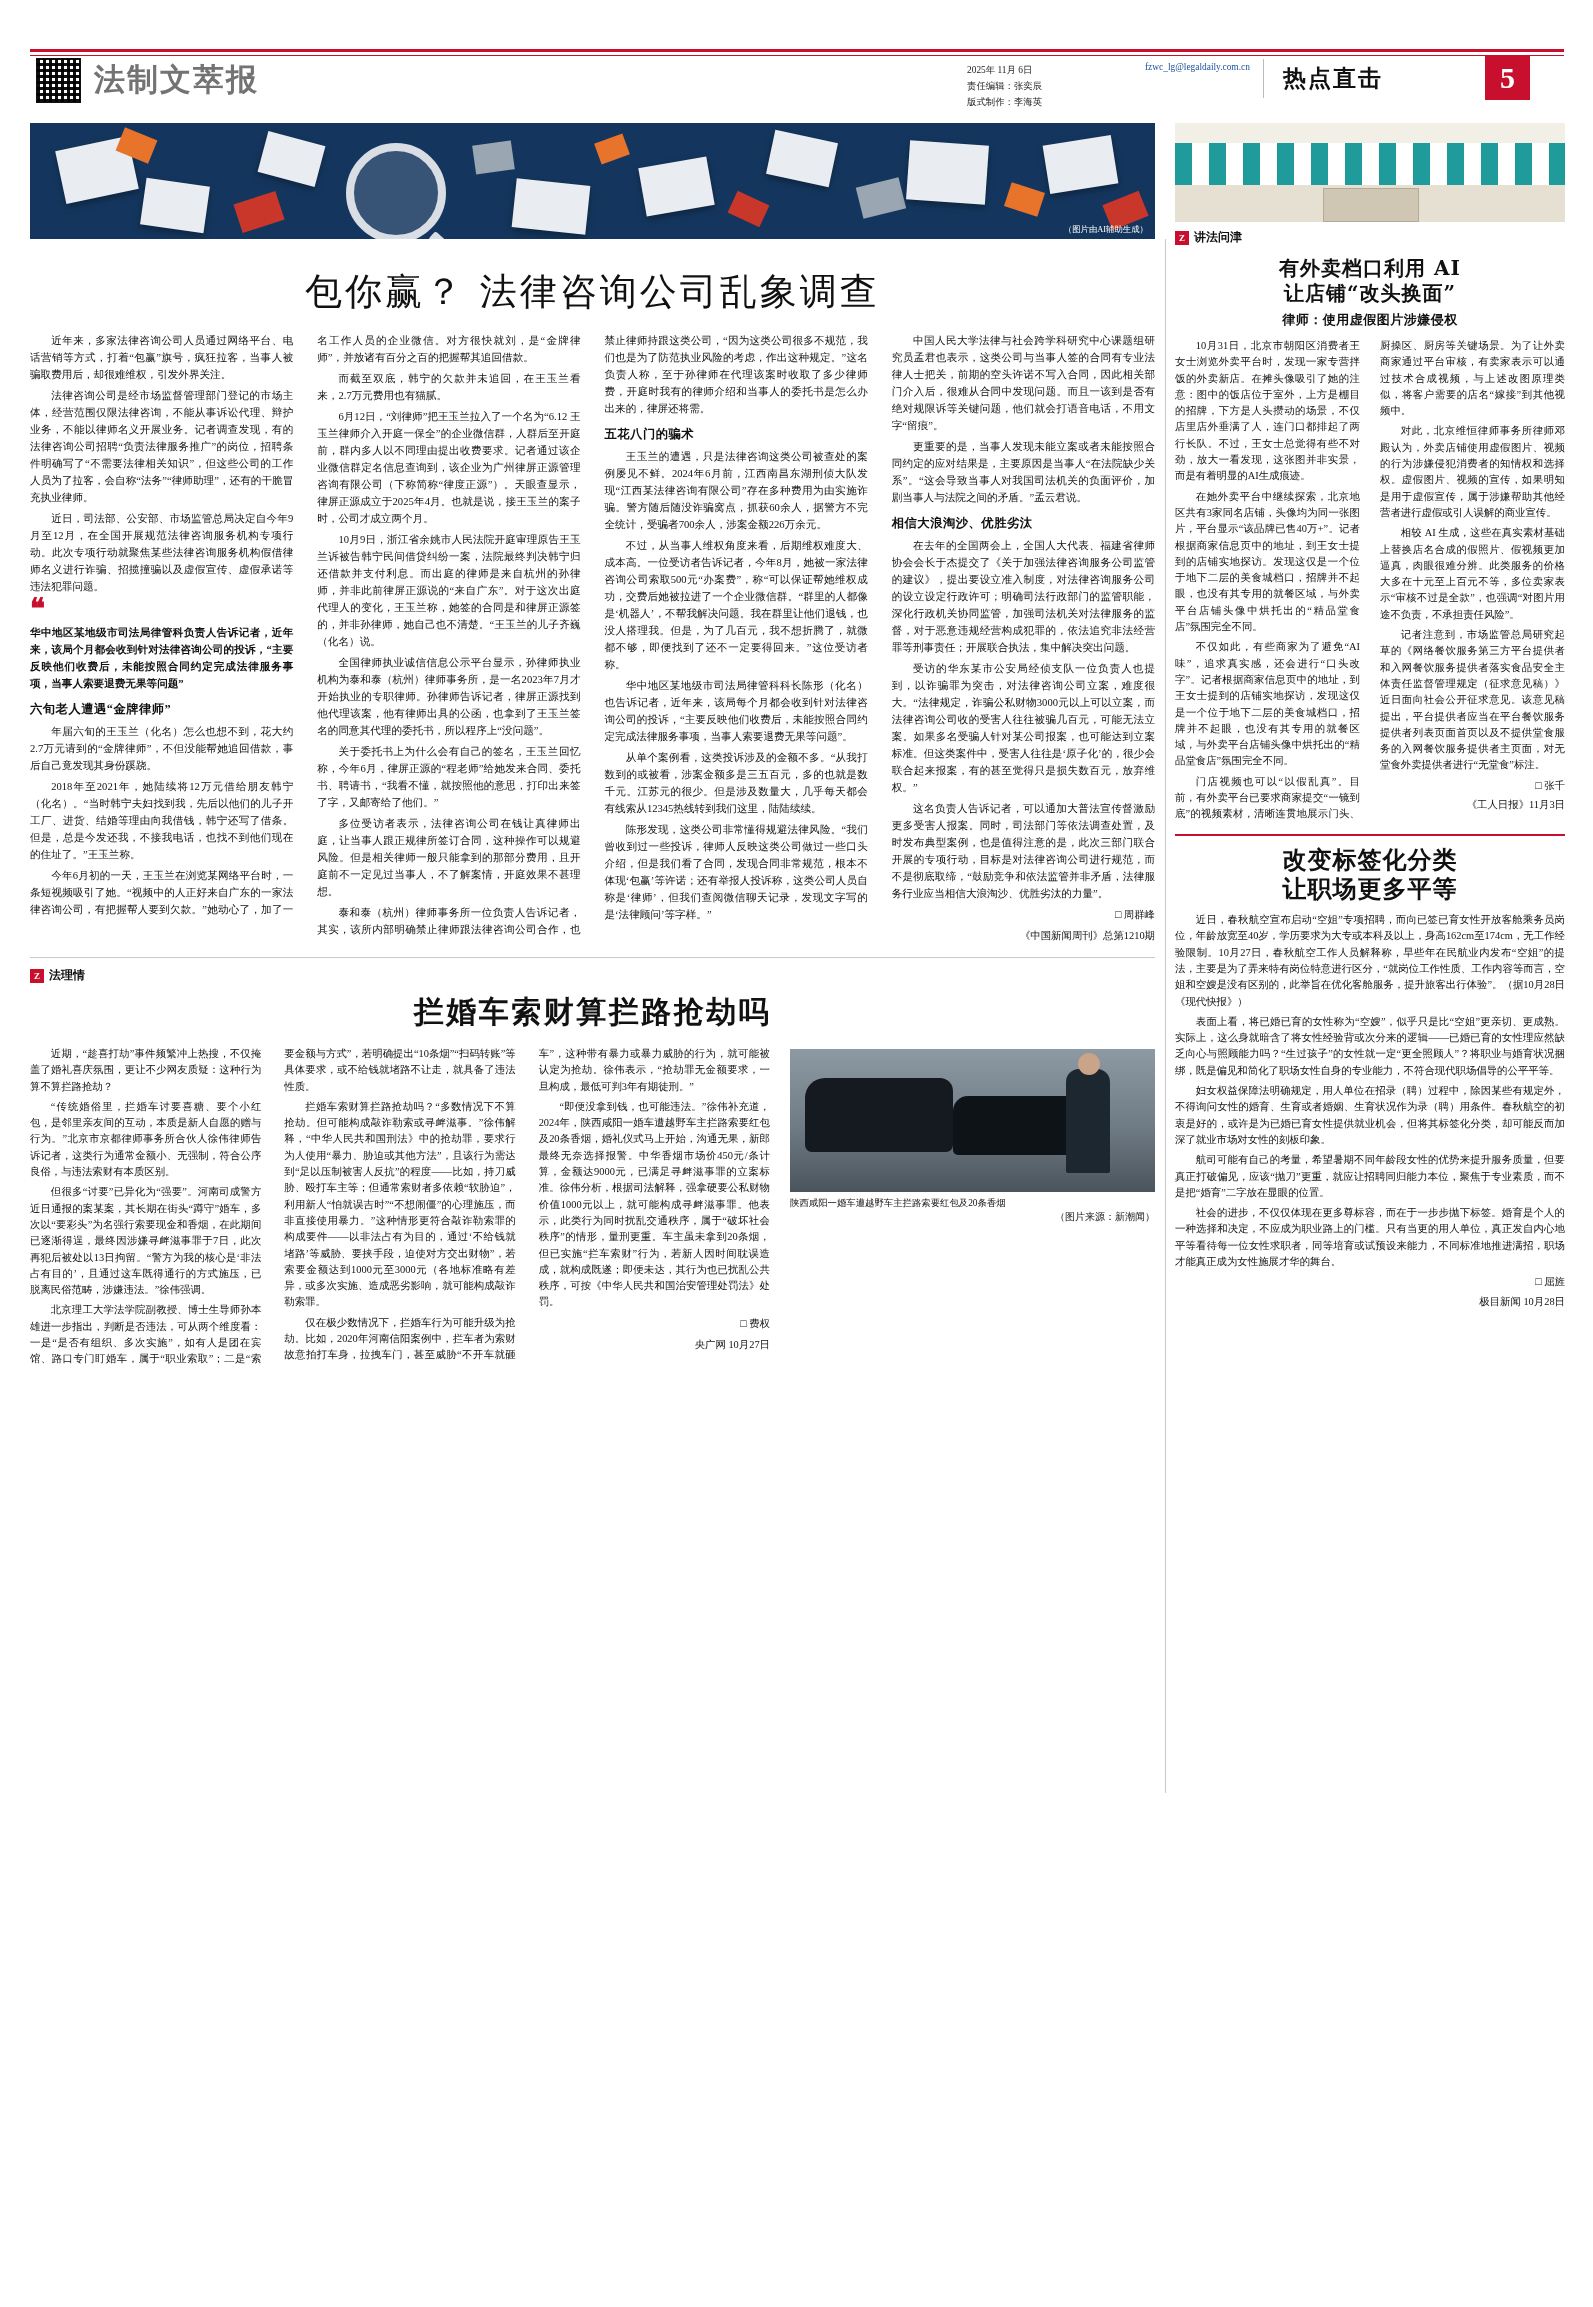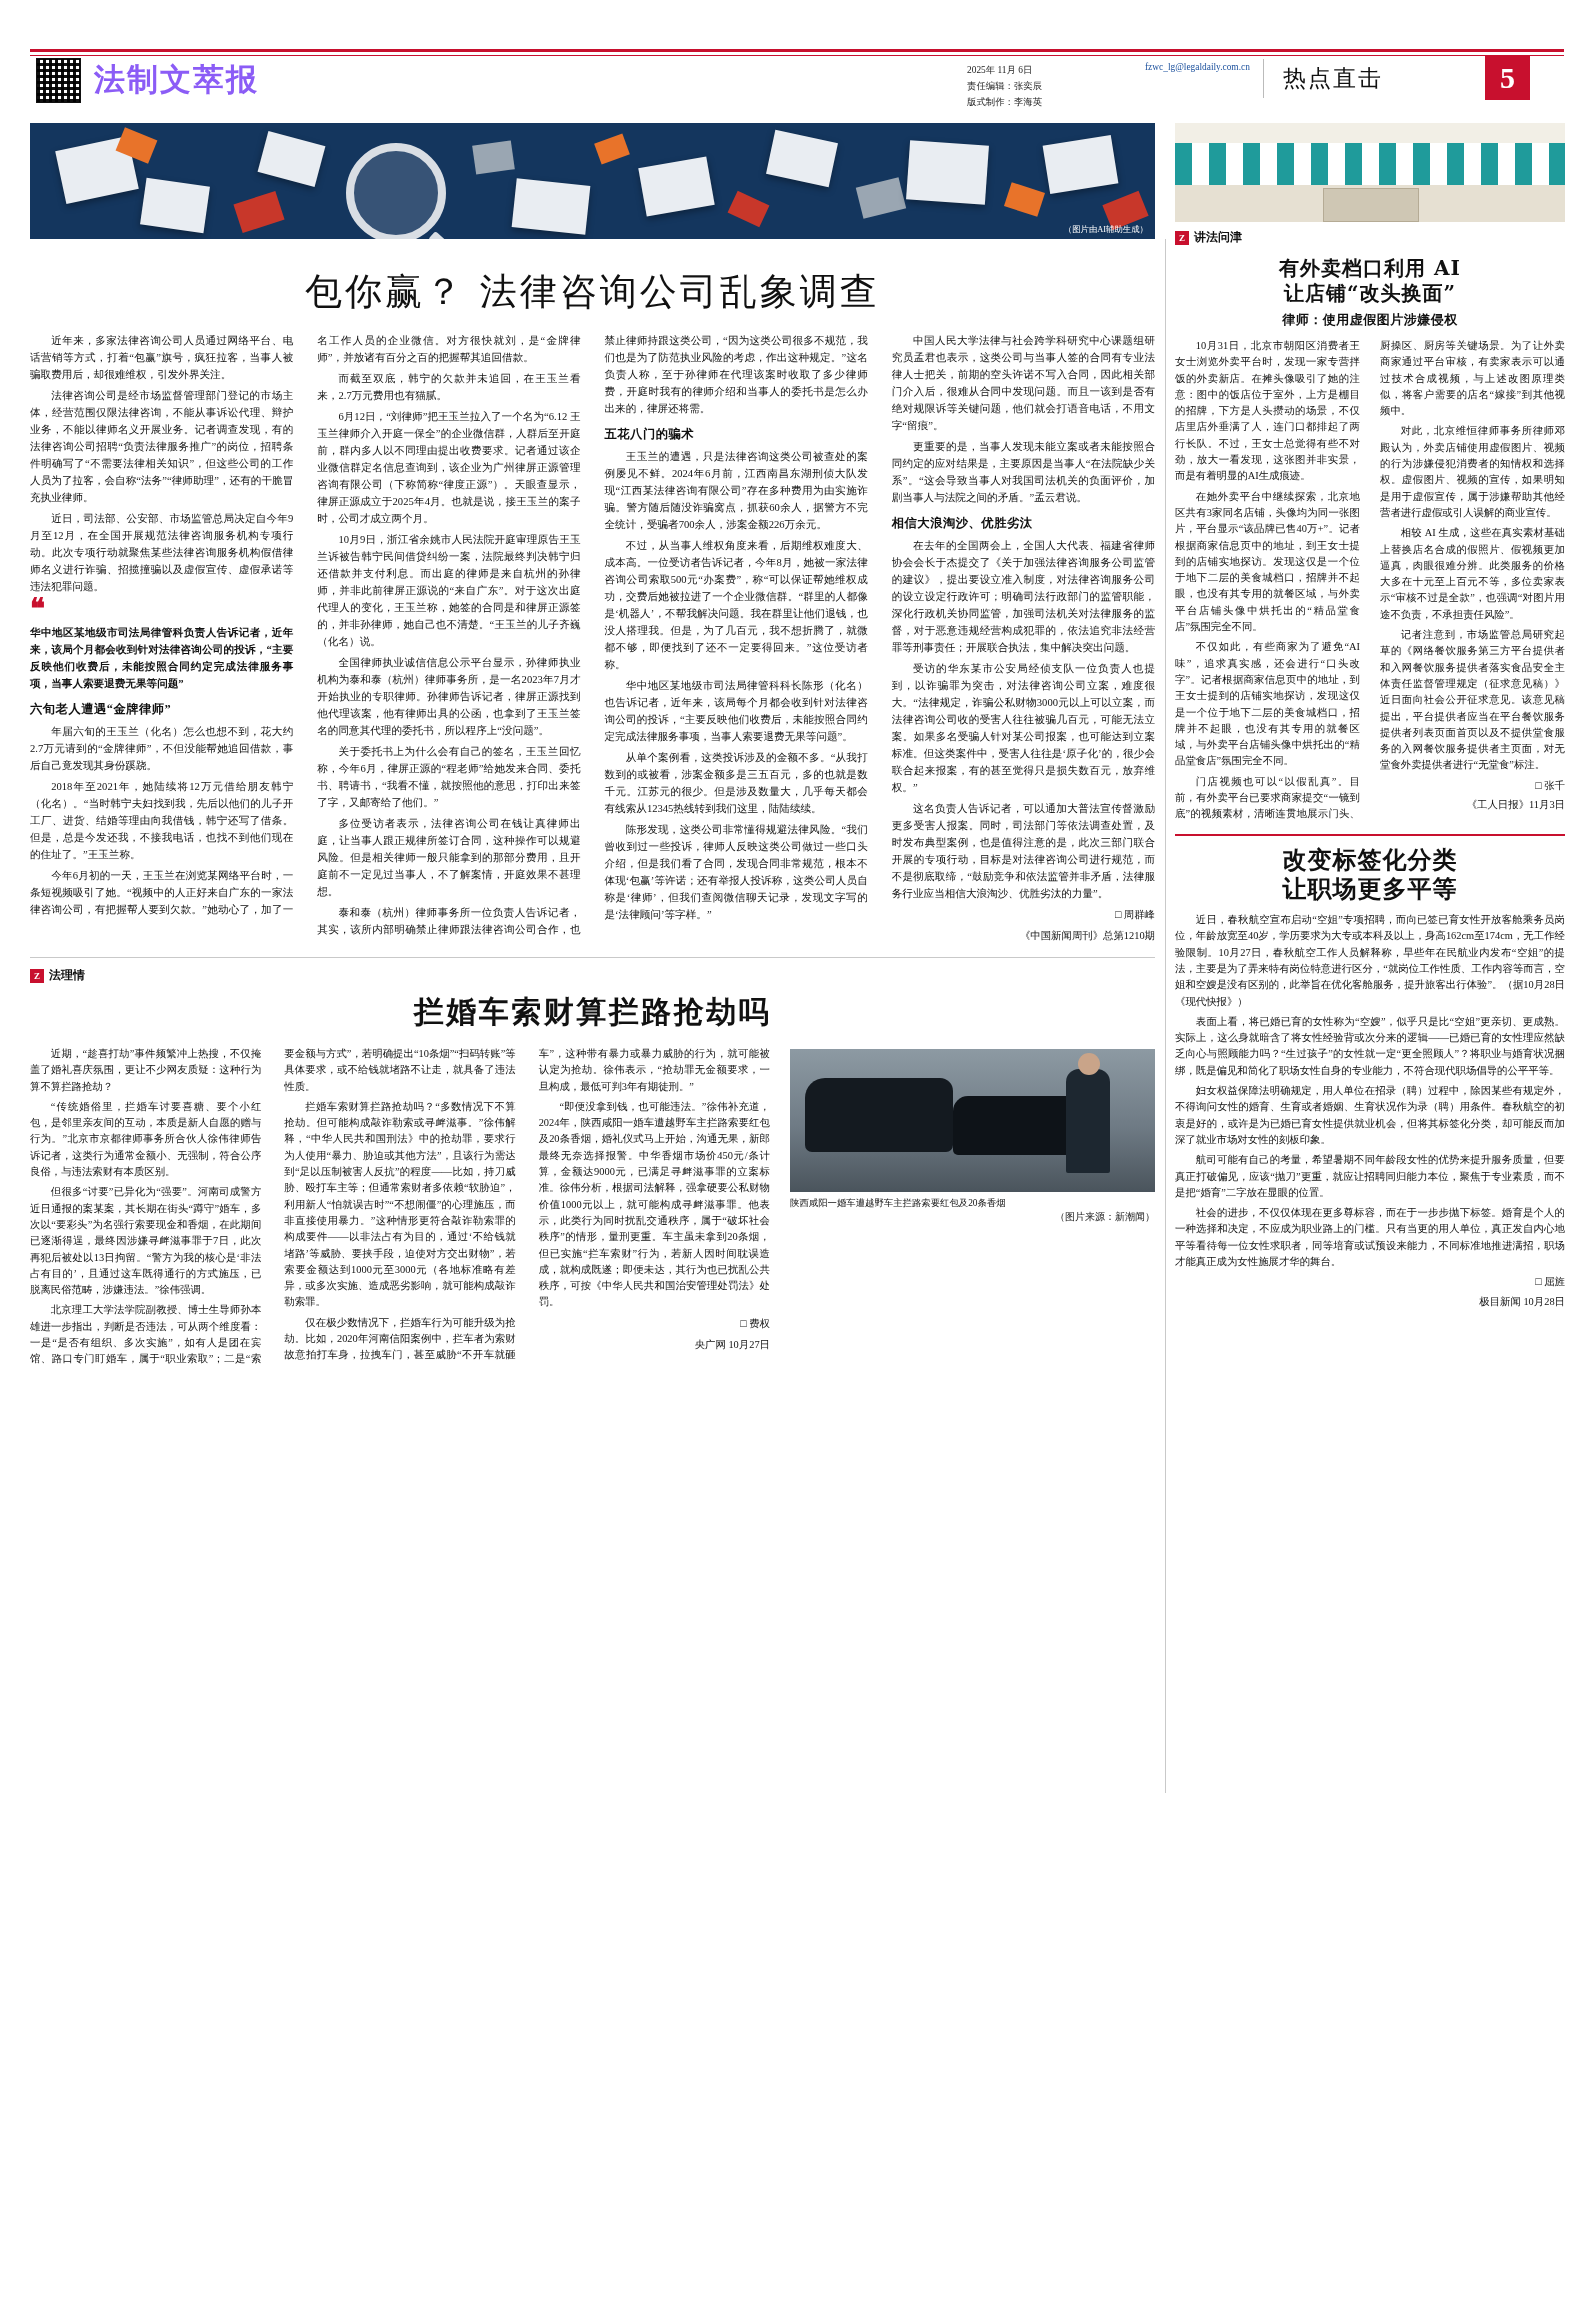--- a/index.html
+++ b/index.html
@@ -15,26 +15,26 @@
   .masthead { position:relative; height:123px; border-bottom:none; }
   .rule-top { position:absolute; left:30px; right:30px; top:49px; height:3px; background:#c8102e; }
   .rule-top2 { position:absolute; left:30px; right:30px; top:55px; height:1px; background:#c8102e; }
   .qr { position:absolute; left:36px; top:58px; width:45px; height:45px;
         background:
           repeating-linear-gradient(90deg,#111 0 3px,#fff 3px 6px),
           repeating-linear-gradient(0deg,#111 0 3px,#fff 3px 6px);
         background-blend-mode:multiply; border:1.5px solid #111; box-sizing:border-box; }
   .logo { position:absolute; left:94px; top:59px; font-family:"DejaVu Serif", serif; font-weight:bold;
           font-size:31px; letter-spacing:2px; color:#111; }
-  .logo .red { color:#8b5cf6; }
+  .logo .red { color:#737373; }
   .head-meta { position:absolute; left:967px; top:62px; font-size:9.4px; line-height:16px; color:#222; text-align:left;}
   .head-meta .row { white-space:nowrap; }
   .head-mail { position:absolute; left:1145px; top:62px; font-size:9.4px; color:#1a4f9c; }
   .head-sep { position:absolute; left:1263px; top:59px; width:1px; height:39px; background:#bbb; }
-  .head-title { position:absolute; left:1283px; top:63px; font-size:23px; font-weight:normal; letter-spacing:2px; }
+  .head-title { position:absolute; left:1283px; top:63px; font-size:23px; font-weight:bold; letter-spacing:2px; }
   .page-num { position:absolute; left:1485px; top:55px; width:45px; height:45px; background:#c8102e; color:#fff;
               font-size:30px; font-weight:bold; display:flex; align-items:center; justify-content:center; font-family:"Liberation Serif", serif;}
 
   
   .body-wrap { position:relative; margin:0 30px; }
   .left-col { position:absolute; left:0; top:0; width:1125px; }
   .right-col { position:absolute; left:1145px; top:0; width:390px; }
 
   .vrule { position:absolute; left:1135px; top:116px; width:1px; height:1554px; background:#c9c9c9; }
 

